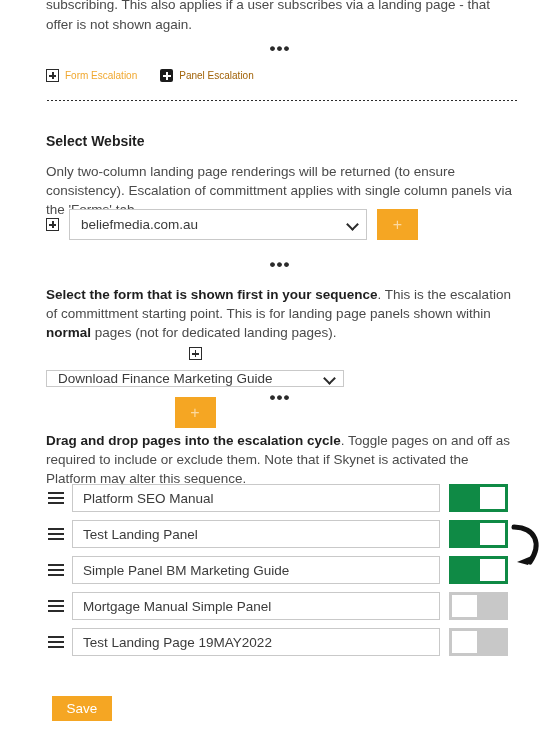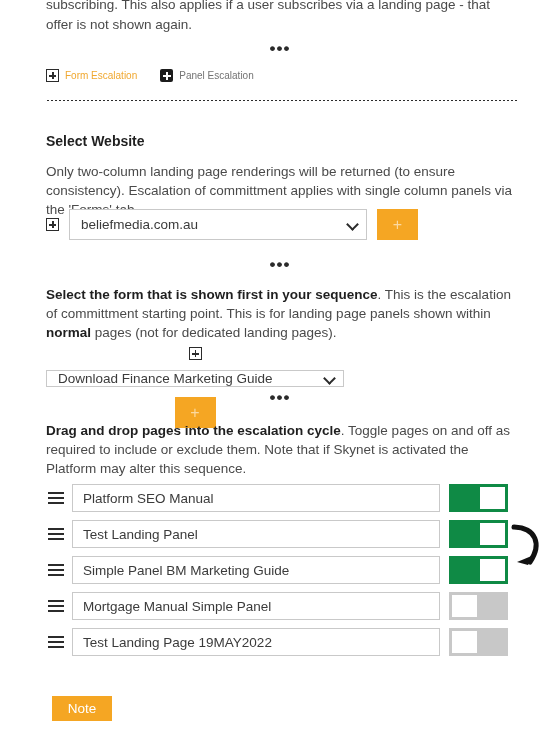--- a/index.html
+++ b/index.html
@@ -39,21 +39,21 @@
 
   
   .tab-row {
     position: absolute;
     left: 46px; top: 69px;
     display: flex; align-items: center; gap: 17px;
     font-size: 10px;
   }
   .tab-link { display: flex; align-items: center; gap: 6px; cursor: pointer; }
   .tab-link.active .tab-label { color: #f0a830; }
-  .tab-link .tab-label { color: #737373; }
+  .tab-link .tab-label { color: #a16207; }
 
   
   .ico-plus-outline {
     width: 13px; height: 13px;
     border: 1px solid #2b2b2b;
     position: relative;
     display: inline-block;
     flex: 0 0 auto;
   }
   .ico-plus-outline::before, .ico-plus-outline::after {
@@ -241,21 +241,21 @@
     <span class="ico-plus-outline"></span>
     <div class="select-wrap">
       <span>Download Finance Marketing Guide</span>
       <span class="chev"></span>
     </div>
     <button class="btn-plus">+</button>
   </div>
 
   <div class="dots-sep" style="top:389px;">•••</div>
 
-  <div class="sec-body" style="top:421px;">
+  <div class="sec-body" style="top:431px;">
     <b>Drag and drop pages into the escalation cycle</b><span>. Toggle pages on and off as required to include or exclude them. Note that if Skynet is activated the Platform may alter this sequence.</span>
   </div>
 
   <div class="dd-list" id="dd-list">
       <div class="dd-row">
         <div class="handle">
           <i></i>
           <i></i>
           <i></i>
         </div>
@@ -310,15 +310,15 @@
       </div>
     </div>
 
   <div class="cycle-arrow">
     <svg width="44" height="62" viewBox="0 0 44 62">
       <path d="M6 5 C 28 6, 34 22, 22 40" fill="none" stroke="#111111" stroke-width="5" stroke-linecap="round"></path>
       <path d="M26 33 L 20 43 L 9 40 Z" fill="#111111"></path>
     </svg>
   </div>
 
-  <button class="btn-save">Note</button>
+  <button class="btn-save">Save</button>
 
 </div>
 
 </body></html>

